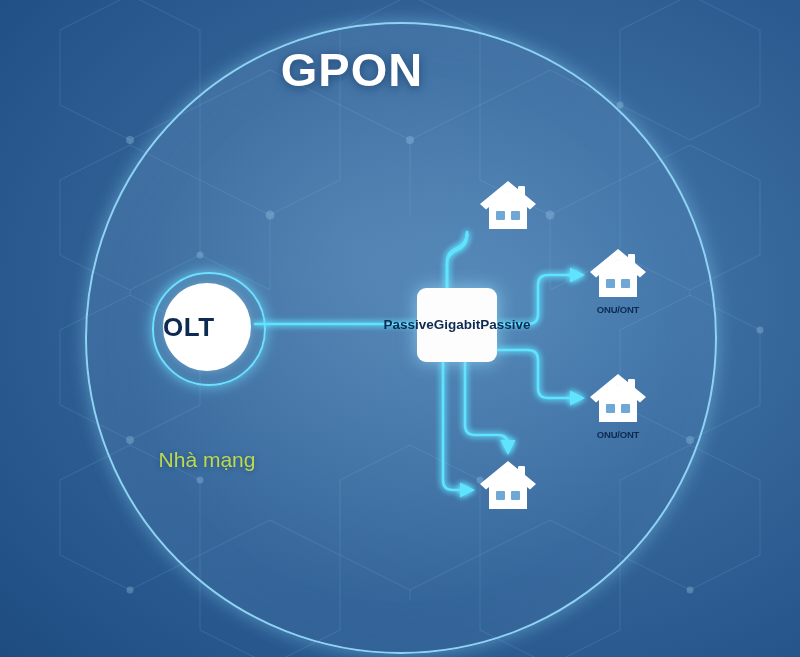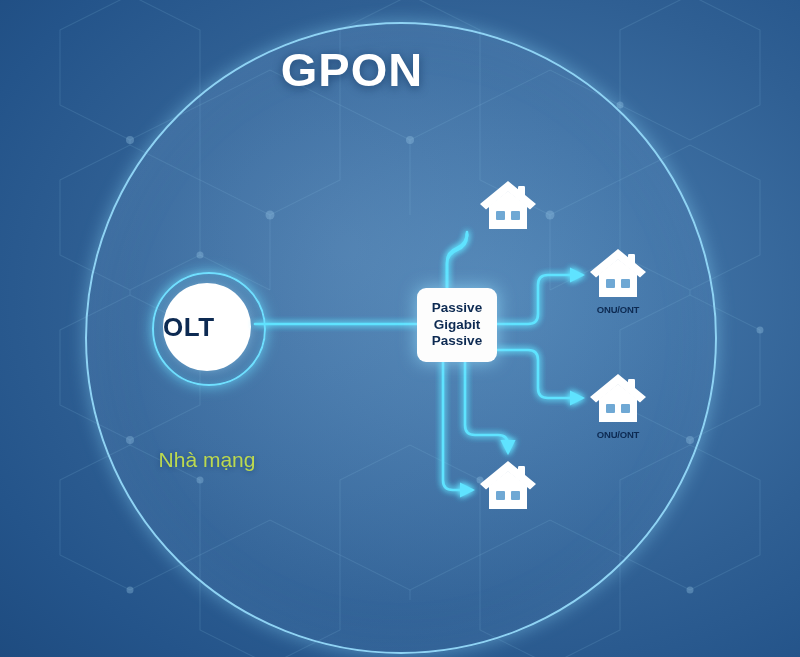--- a/index.html
+++ b/index.html
@@ -111,21 +111,21 @@
   
   .splitter {
     position: absolute;
     left: 417px;
     top: 288px;
     width: 80px;
     height: 74px;
     border-radius: 9px;
     background: #fdfdfd;
     display: flex;
-    flex-direction: column;
+    flex-direction: row;
     align-items: center;
     justify-content: center;
     box-shadow: 0 0 18px rgba(150,225,255,0.7);
     z-index: 6;
   }
   .splitter div {
     font-size: 13.5px;
     font-weight: bold;
     color: #0d2a52;
     line-height: 16.5px;

